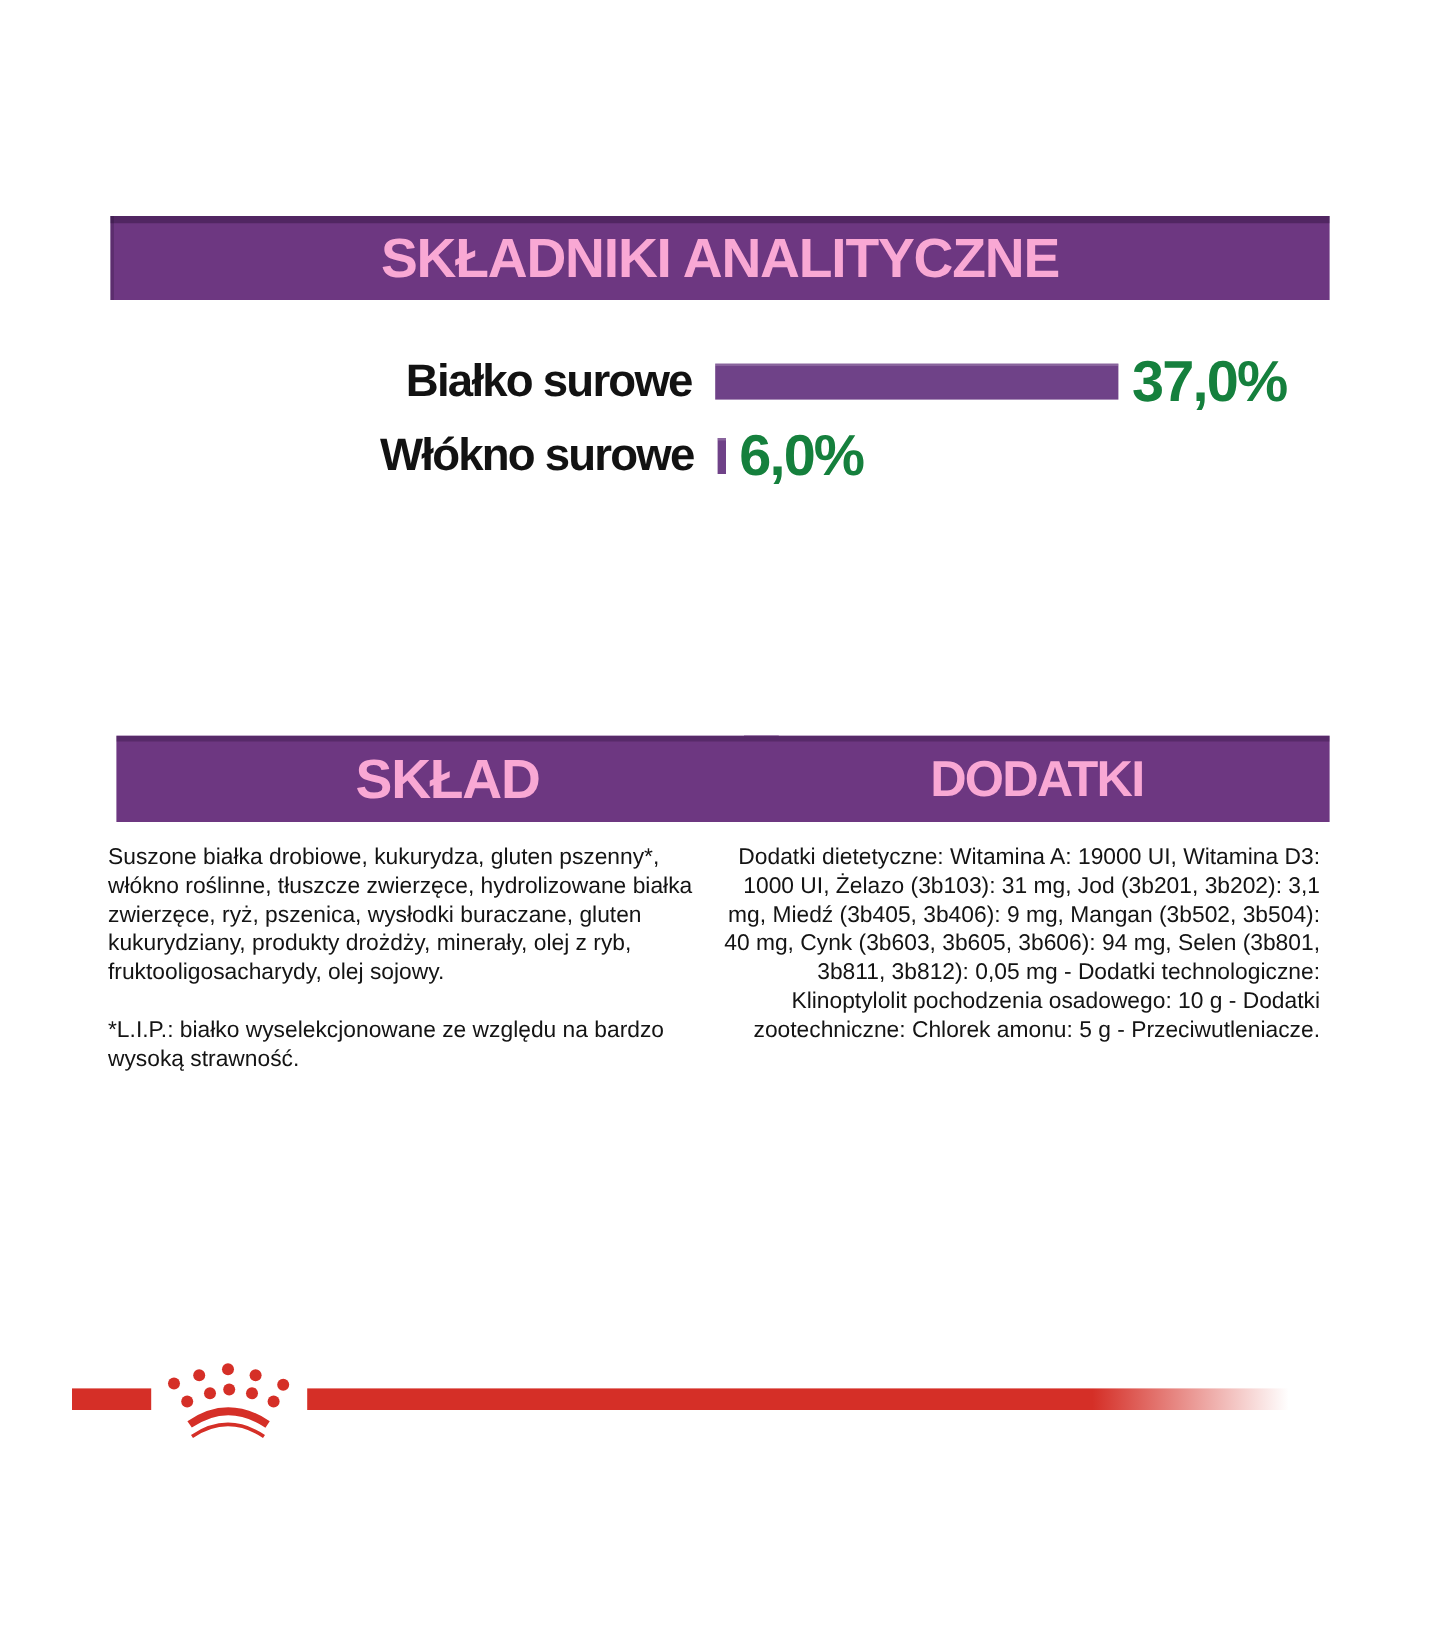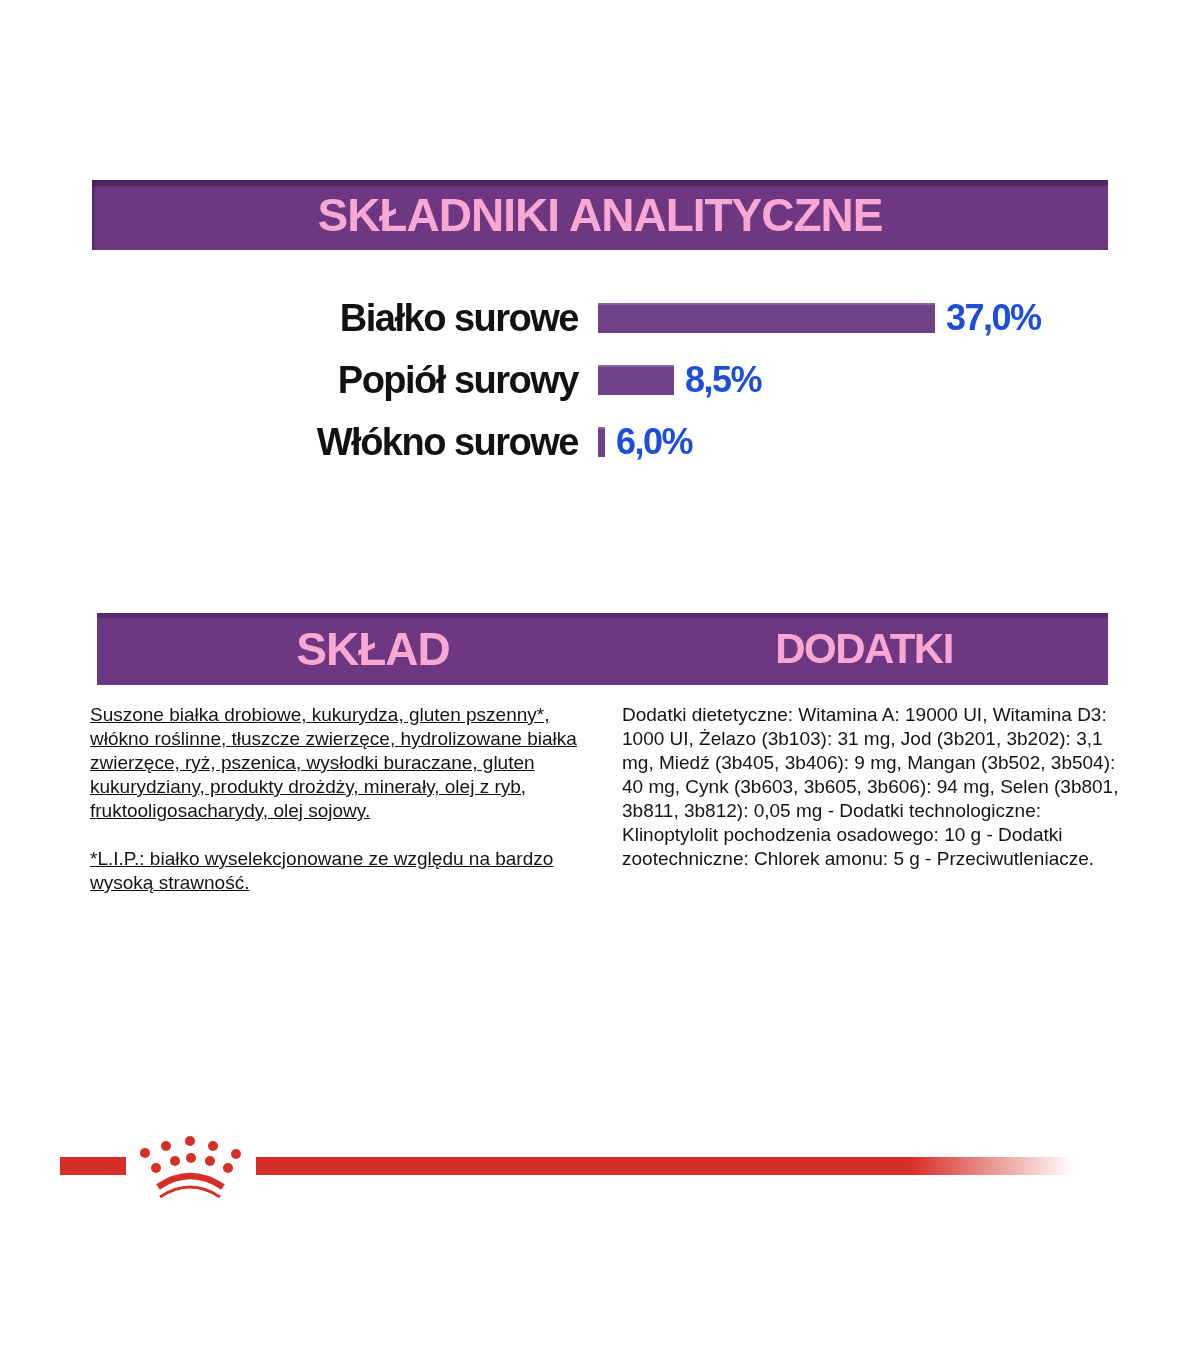--- a/index.html
+++ b/index.html
@@ -27,28 +27,28 @@
   .band-dodatki .suffix { font-size:30px; margin-left:10px; letter-spacing:-0.5px; }
 
   .chart { position:absolute; left:0; top:287px; width:1072px; }
   .chart-row { display:flex; align-items:center; height:62px; }
   .chart-label {
     width:578px; text-align:right; font-size:38px; font-weight:bold;
     letter-spacing:-1.5px; color:#121212; white-space:nowrap;
   }
   .chart-bar { height:30px; margin-left:20px; box-shadow: inset 0 2px 0 rgba(255,255,255,.18); }
   .chart-value {
-    font-size:36px; font-weight:bold; letter-spacing:-1.5px;
-    margin-left:11px; color:#1d4ed8; white-space:nowrap;
+    font-size:48px; font-weight:bold; letter-spacing:-1.5px;
+    margin-left:11px; color:#15803d; white-space:nowrap;
   }
 
   .text-col { position:absolute; font-size:19px; line-height:24px; color:#141414; }
   .text-col p { margin:0; }
   .col-left  { left:90px;  top:703px; width:492px; }
-  .col-right { left:622px; top:703px; width:500px; }
+  .col-right { left:600px; top:703px; width:500px;text-align:right; }
   .footnote  { margin-top:24px !important; }
 
   .red-line-left  { position:absolute; left:60px;  top:1157px; width:66px;  height:18px; }
   .red-line-right { position:absolute; left:256px; top:1157px; width:818px; height:18px; }
   .crown { position:absolute; left:132px; top:1132px; width:116px; height:74px; }
 </style>
 </head>
 <body>
 
 <div class="page">
@@ -57,40 +57,35 @@
     <span>SKŁADNIKI ANALITYCZNE</span>
   </div>
 
   <div class="chart">
     <div class="chart-row">
       <div class="chart-label">Białko surowe</div>
       <div class="chart-bar" style="width: 337px; background: rgb(111, 66, 136);"></div>
       <div class="chart-value">37,0%</div>
     </div>
     <div class="chart-row">
-      <div class="chart-label">Popiół surowy</div>
-      <div class="chart-bar" style="width: 76px; background: rgb(111, 66, 136);"></div>
-      <div class="chart-value">8,5%</div>
-    </div>
-    <div class="chart-row">
       <div class="chart-label">Włókno surowe</div>
       <div class="chart-bar" style="width: 7px; background: rgb(111, 66, 136);"></div>
       <div class="chart-value">6,0%</div>
     </div>
   </div>
 
   <div class="band band-sklad" style="background: rgb(109, 55, 129);">
     <span>SKŁAD</span>
   </div>
 
   <div class="band band-dodatki" style="background: rgb(109, 55, 129);">
     <span>DODATKI</span>
   </div>
 
-  <div class="text-col col-left" style="color: rgb(20, 20, 20); text-decoration: underline;">
+  <div class="text-col col-left" style="color: rgb(20, 20, 20);">
     <p>Suszone białka drobiowe, kukurydza, gluten pszenny*, włókno roślinne, tłuszcze zwierzęce, hydrolizowane białka zwierzęce, ryż, pszenica, wysłodki buraczane, gluten kukurydziany, produkty drożdży, minerały, olej z ryb, fruktooligosacharydy, olej sojowy.</p>
     <p class="footnote">*L.I.P.: białko wyselekcjonowane ze względu na bardzo wysoką strawność.</p>
   </div>
 
   <div class="text-col col-right" style="color: rgb(20, 20, 20);">
     <p>Dodatki dietetyczne: Witamina A: 19000 UI, Witamina D3: 1000 UI, Żelazo (3b103): 31 mg, Jod (3b201, 3b202): 3,1 mg, Miedź (3b405, 3b406): 9 mg, Mangan (3b502, 3b504): 40 mg, Cynk (3b603, 3b605, 3b606): 94 mg, Selen (3b801, 3b811, 3b812): 0,05 mg - Dodatki technologiczne: Klinoptylolit pochodzenia osadowego: 10 g - Dodatki zootechniczne: Chlorek amonu: 5 g - Przeciwutleniacze.</p>
   </div>
 
   <div class="red-line-left" style="background: rgb(213, 47, 39);"></div>
   <div class="red-line-right" style="background: linear-gradient(to right, rgb(213, 47, 39) 0%, rgb(213, 47, 39) 80%, rgba(213, 47, 39, 0) 100%);"></div>

